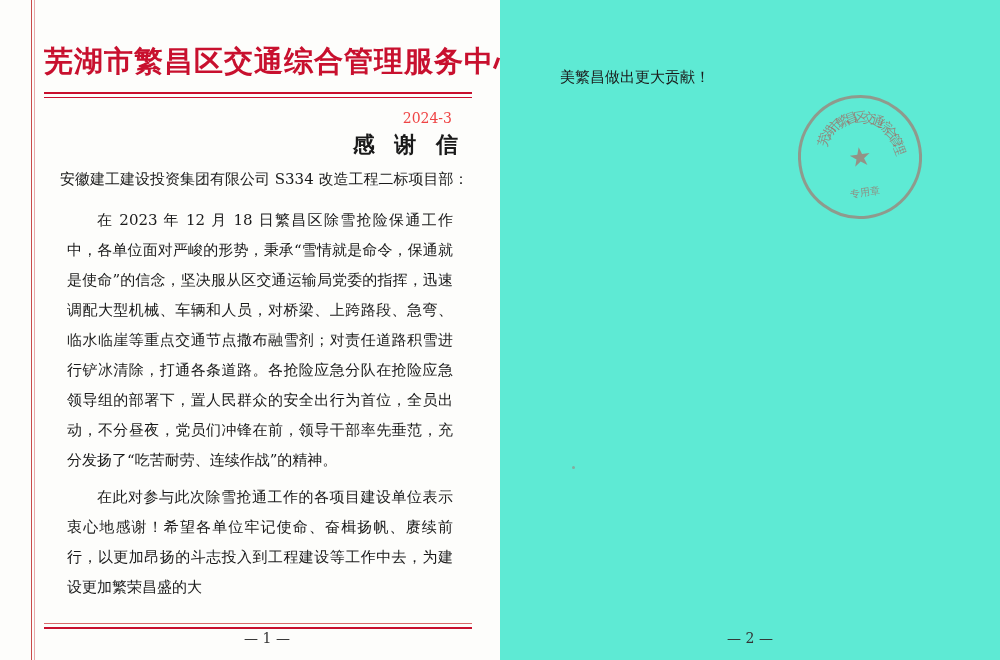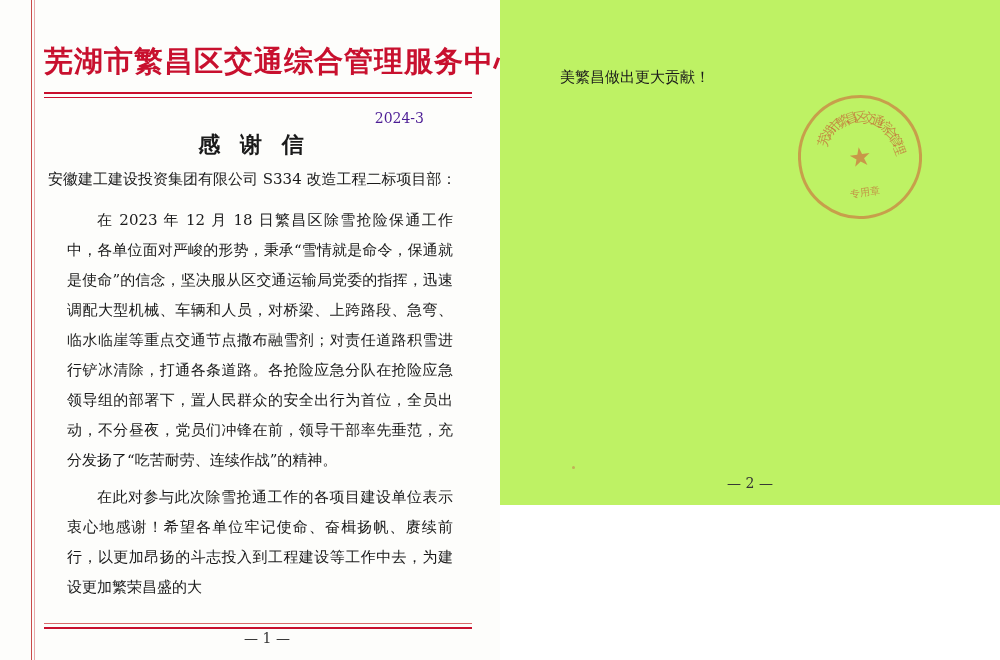--- a/index.html
+++ b/index.html
@@ -75,40 +75,40 @@
     position: absolute;
     left: 44px;
     top: 97px;
     width: 428px;
     height: 1px;
     background: #c8102e;
   }
 
   .doc-number {
     position: absolute;
-    right: 76px;
+    right: 48px;
     top: 110px;
     font-size: 14px;
-    color: #4c1d95;
+    color: #ef4444;
   }
 
   .doc-title {
     position: absolute;
     left: 44px;
     top: 130px;
     width: 420px;
-    text-align: center;
+    text-align: right;
     font-size: 22px;
     font-weight: bold;
     letter-spacing: 6px;
   }
 
   .addressee {
     position: absolute;
-    left: 48px;
+    left: 60px;
     top: 168px;
     font-size: 15px;
     line-height: 1.55;
     text-align: right;
   }
 
   .body-text {
     position: absolute;
     left: 60px;
     top: 198px;
@@ -152,22 +152,22 @@
     bottom: 31px;
     width: 428px;
     height: 2px;
     background: #c8102e;
   }
 
   
   .page-right {
     position: relative;
     width: 500px;
-    height: 505px;
-    background: #bef264;
+    height: 660px;
+    background: #5eead4;
   }
   .right-tail {
     position: absolute;
     left: 60px;
     top: 62px;
     font-size: 15px;
     line-height: 30px;
   }
 
   .signature-block {

